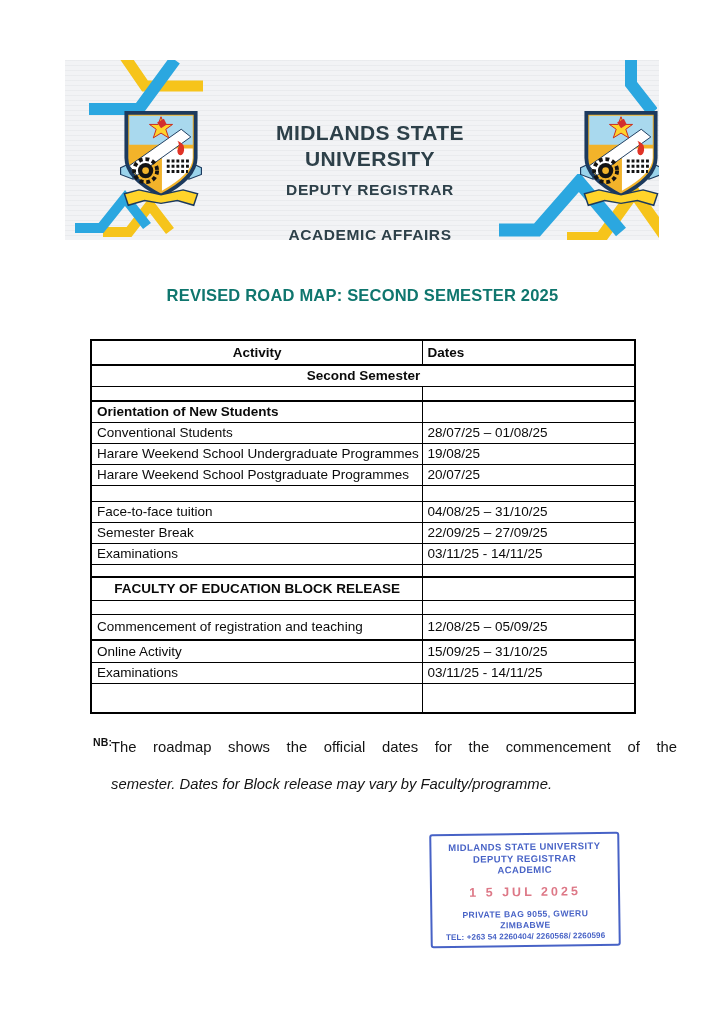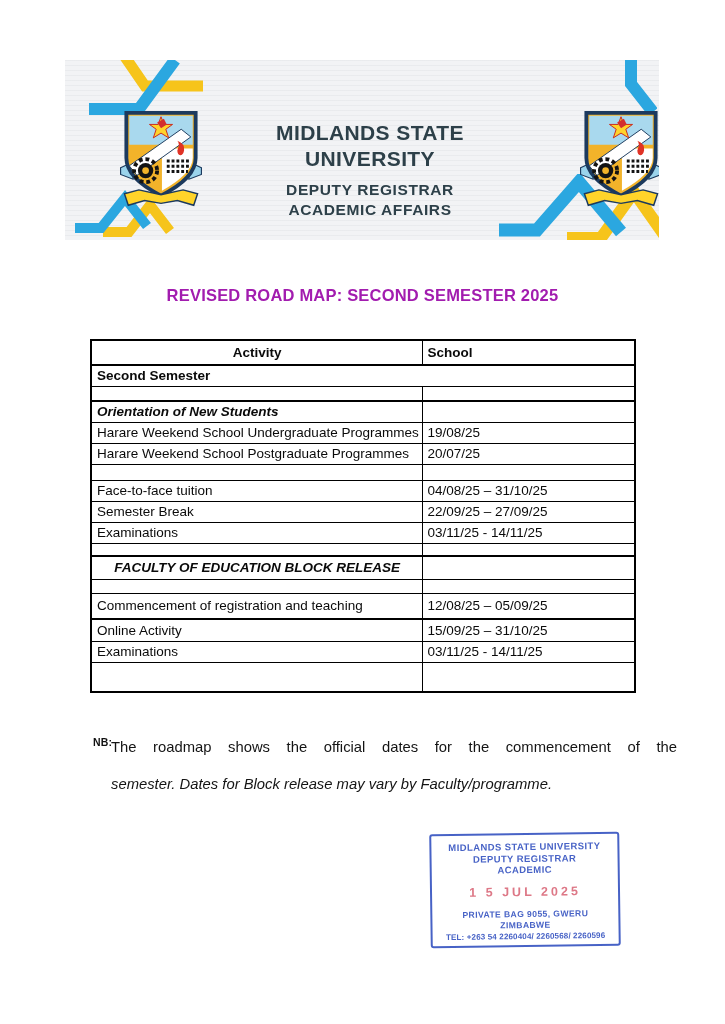--- a/index.html
+++ b/index.html
@@ -21,39 +21,39 @@
   .deco-bl{left:6px;bottom:2px;}
   .deco-br{right:-14px;bottom:-4px;}
 
   .crest{position:absolute;top:50px;width:88px;height:102px;}
   .crest-left{left:52px;}
   .crest-right{left:512px;}
 
   .banner-text{position:absolute;left:145px;top:60px;width:320px;text-align:center;
                color:#2d4049;}
   .uni-name{font-size:21px;font-weight:bold;letter-spacing:0.4px;line-height:26px;}
-  .dept{font-size:15.5px;font-weight:bold;letter-spacing:0.6px;line-height:20px;}
+  .dept{font-size:15.5px;font-weight:bold;letter-spacing:0.6px;line-height:20px;margin-top:25px;}
   .dept-first{margin-top:8px;}
 
   
   .doc-title{position:absolute;left:0;top:286px;width:725px;text-align:center;
-             font-size:16.5px;font-weight:bold;letter-spacing:0.2px;color:#a21caf;}
+             font-size:16.5px;font-weight:bold;letter-spacing:0.2px;color:#0f766e;}
 
   
   table.roadmap{position:absolute;left:90px;top:339px;width:544px;
                 border-collapse:collapse;border:2px solid #000;
                 font-size:13.5px;color:#0a0a0a;table-layout:fixed;}
   .roadmap td{border:1px solid #000;padding:1px 4px 1px 5px;vertical-align:middle;
               overflow:hidden;white-space:nowrap;}
   .roadmap col.c-act{width:331px;}
   .roadmap col.c-dat{width:213px;}
   .roadmap tr.hdr td{font-weight:bold;border-bottom-width:2px;height:21px;}
   .roadmap td.hc{text-align:center;}
-  .roadmap td.merged{font-weight:bold;}
-  .roadmap td.b{font-weight:bold;font-style:italic;}
+  .roadmap td.merged{text-align:center;font-weight:bold;}
+  .roadmap td.b{font-weight:bold;}
   .roadmap tr.tt td{border-top-width:2px;}
   .roadmap tr.h21{height:21px;} .roadmap tr.h22{height:22px;}
   .roadmap tr.h23{height:23px;text-align:center;} .roadmap tr.h26{height:26px;margin-top:20px;}
   .roadmap tr.h13{height:13px;} .roadmap tr.h14{height:14px;}
   .roadmap tr.h15{height:15px;} .roadmap tr.h16{height:16px;}
   .roadmap tr.h30{height:30px;}
 
   
   .nb-label{position:absolute;left:57px;top:736px;font-size:10.5px;font-weight:bold;
             color:#111;letter-spacing:0.2px;padding-left:36px;}
@@ -144,32 +144,36 @@
   <div class="doc-title">REVISED ROAD MAP: SECOND SEMESTER 2025</div>
 
   <table class="roadmap">
     <colgroup>
         <col class="c-act">
         <col class="c-dat">
       </colgroup>
     <tbody>
       <tr class="hdr">
         <td class="hc">Activity</td>
-        <td>School</td>
+        <td>Dates</td>
       </tr>
       <tr class="h21">
         <td class="merged" colspan="2">Second Semester</td>
       </tr>
       <tr class="h15">
         <td></td>
         <td></td>
       </tr>
       <tr class="h21 tt">
         <td class="b">Orientation of New Students</td>
         <td></td>
+      </tr>
+      <tr class="h21">
+        <td>Conventional Students</td>
+        <td>28/07/25 – 01/08/25</td>
       </tr>
       <tr class="h21">
         <td>Harare Weekend School Undergraduate Programmes</td>
         <td>19/08/25</td>
       </tr>
       <tr class="h21">
         <td>Harare Weekend School Postgraduate Programmes</td>
         <td>20/07/25</td>
       </tr>
       <tr class="h16">

